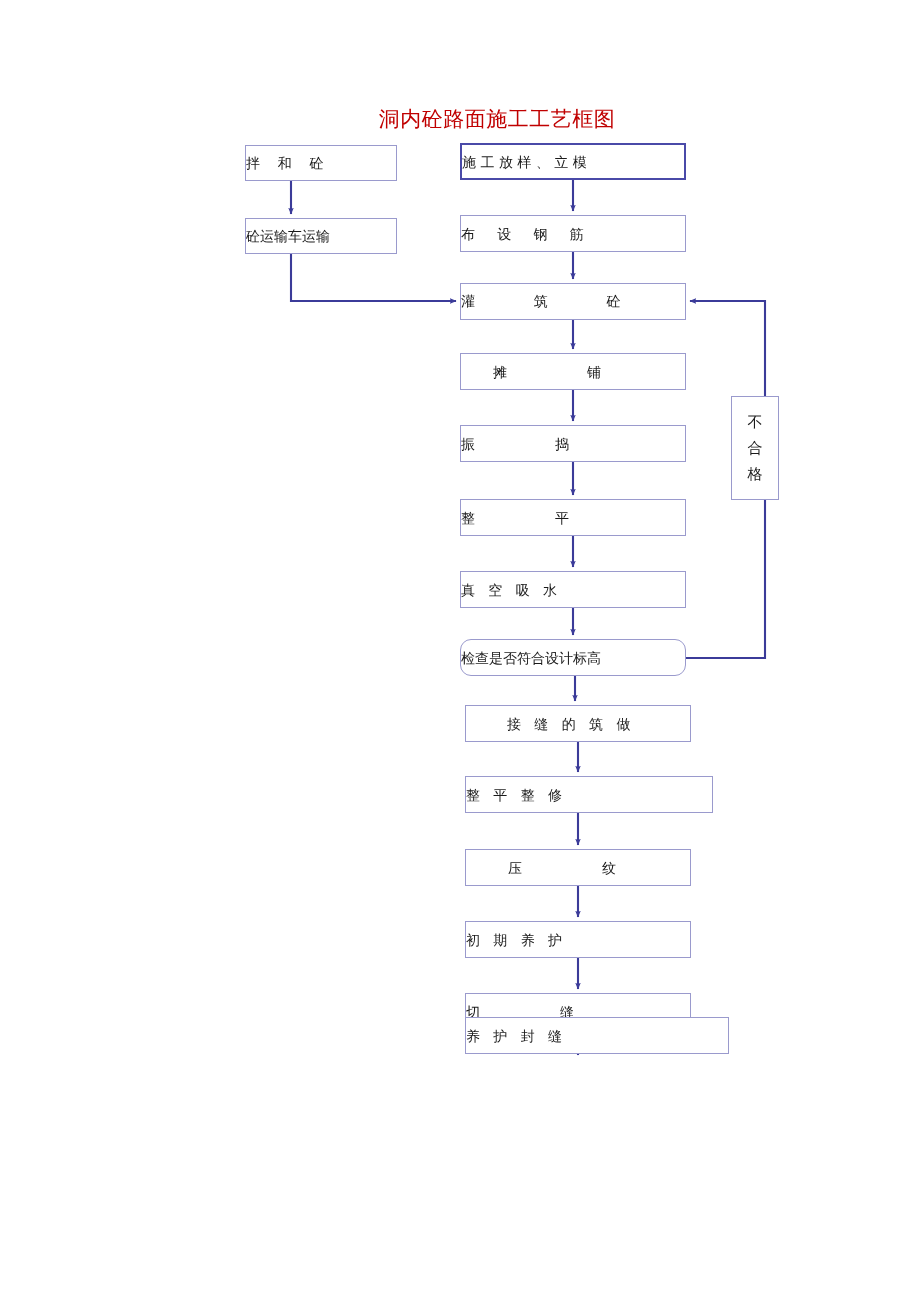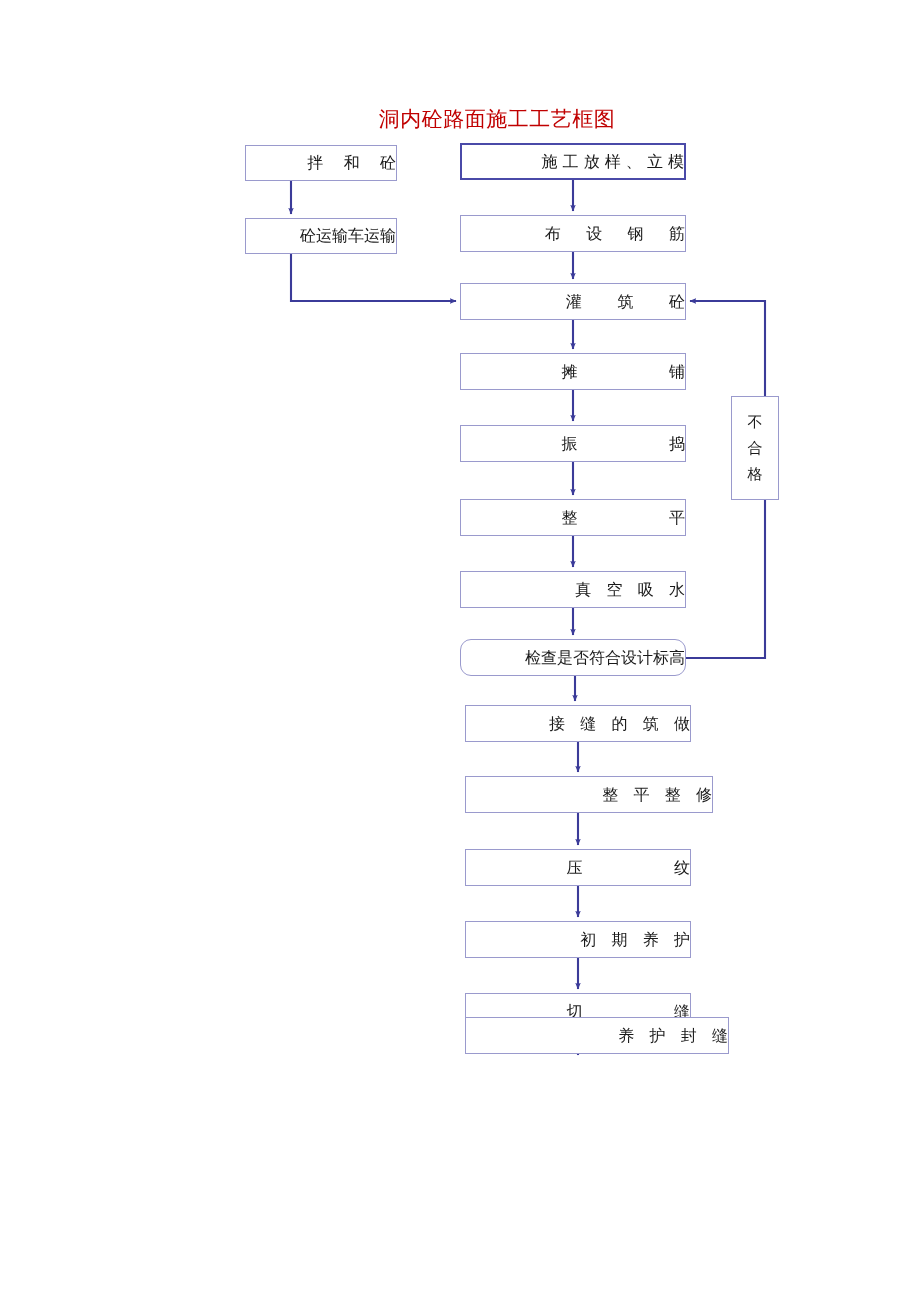--- a/index.html
+++ b/index.html
@@ -59,24 +59,24 @@
     border: 1px solid #9a9acd;
     color: #1a1a1a;
     font-family: "DejaVu Serif", "Liberation Serif", serif;
     display: flex;
     align-items: center;
     z-index: 2;
   }
   .node .txt {
     width: 100%;
     display: block;
-    font-size: 16px;
+    font-size: 14px;
     line-height: 20px;
     white-space: pre;
-    text-align: right;
+    text-align: left;
   }
 
   
   .node.strong {
     border: 2px solid #4a4aa8;
   }
 
   
   .node.vertical {
     flex-direction: column;
@@ -140,37 +140,37 @@
       <line x1="561" y1="1030" x2="561" y2="1055" marker-end="url(#ah)"></line>
     </g>
   </svg>
 
   <div class="title">洞内砼路面施工工艺框图</div>
 
   <div class="node" style="left:228px; top:145px; width:152px; height:36px;">
     <span class="txt">拌    和    砼</span>
   </div>
 
-  <div class="node strong" style="left:443px; top:143px; width:226px; height:37px;padding-left:43px;">
+  <div class="node strong" style="left:443px; top:143px; width:226px; height:37px;">
     <span class="txt">施 工 放 样 、 立 模</span>
   </div>
 
   <div class="node" style="left:228px; top:218px; width:152px; height:36px;">
     <span class="txt">砼运输车运输</span>
   </div>
 
   <div class="node" style="left:443px; top:215px; width:226px; height:37px;">
     <span class="txt">布     设     钢     筋</span>
   </div>
 
-  <div class="node" style="left:443px; top:283px; width:226px; height:37px;">
+  <div class="node" style="left:443px; top:283px; width:226px; height:37px;font-family:Liberation Mono, monospace;">
     <span class="txt">灌       筑       砼</span>
   </div>
 
-  <div class="node" style="left:443px; top:353px; width:226px; height:37px;">
+  <div class="node" style="left:443px; top:353px; width:226px; height:37px;padding-left:32px;">
     <span class="txt">摊                  铺</span>
   </div>
 
   <div class="node" style="left:443px; top:425px; width:226px; height:37px;">
     <span class="txt">振                  捣</span>
   </div>
 
   <div class="node" style="left:443px; top:499px; width:226px; height:37px;">
     <span class="txt">整                  平</span>
   </div>

